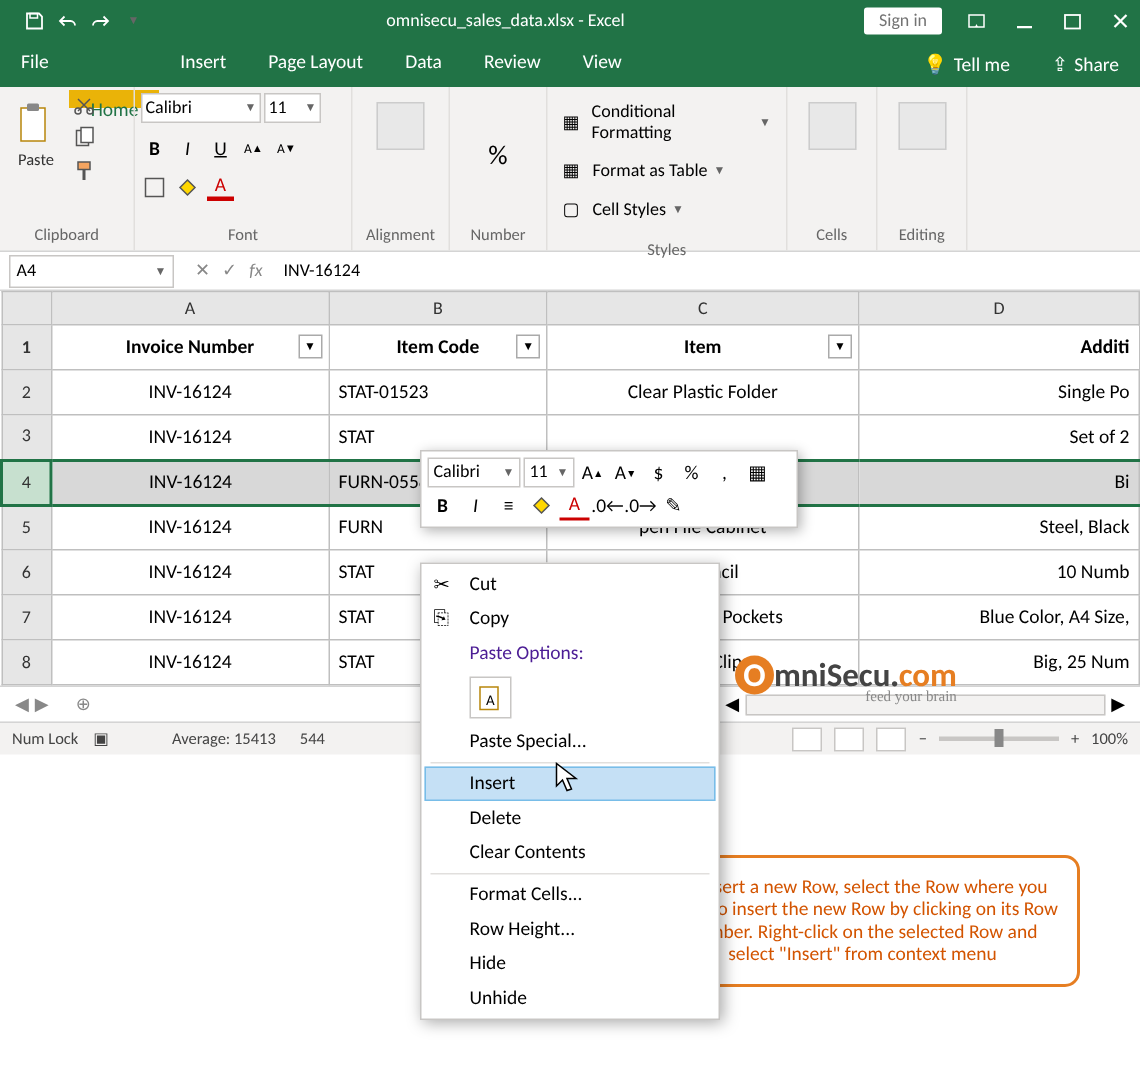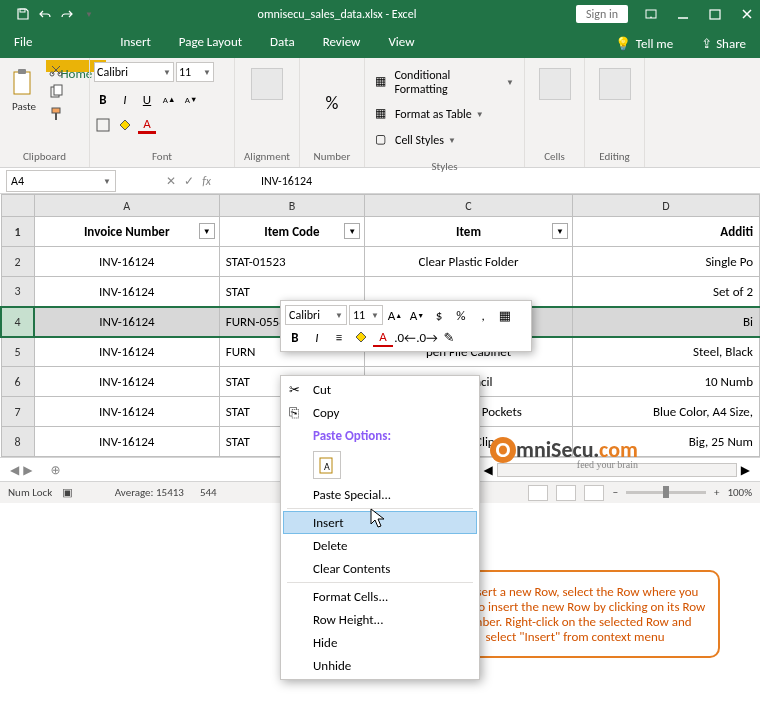--- a/index.html
+++ b/index.html
@@ -44,21 +44,21 @@
 .align-group, .number-group { width: 65px; }
 .placeholder-icon { width: 32px; height: 32px; background: #e8e8e8; border: 1px solid #ccc; margin: 6px auto; }
 
 .styles-group { width: 160px; }
 .style-btn { display: flex; align-items: center; gap: 4px; padding: 2px 4px; font-size: 12px; cursor: pointer; }
 .style-icon { width: 16px; height: 16px; display: inline-block; }
 
 .cells-group, .editing-group { width: 60px; }
 
 
-.formula-bar { height: 26px; display: flex; align-items: center; border-bottom: 1px solid #d4d4d4; gap: 36px; }
+.formula-bar { height: 26px; display: flex; align-items: center; border-bottom: 1px solid #d4d4d4; }
 .name-box { width: 110px; height: 22px; border: 1px solid #c8c6c4; margin: 0 6px; padding: 0 4px; font-size: 12px; display: flex; align-items: center; justify-content: space-between; background: #fff; }
 .fx-icons { display: flex; align-items: center; gap: 8px; padding: 0 8px; color: #888; font-size: 12px; }
 .formula-input { flex: 1; padding: 0 6px; font-size: 12px; }
 
 
 .grid-area { position: relative; }
 .grid { border-collapse: collapse; width: 100%; table-layout: fixed; }
 .grid .corner { width: 32px; background: #e6e6e6; border: 1px solid #bfbfbf; height: 22px; }
 .grid .colhead { background: #e6e6e6; border: 1px solid #bfbfbf; text-align: center; font-size: 12px; color: #333; height: 22px; }
 .grid .rowhead { background: #e6e6e6; border: 1px solid #bfbfbf; text-align: center; font-size: 12px; color: #333; width: 32px; }
@@ -93,21 +93,21 @@
 .mini-row { display: flex; gap: 2px; align-items: center; }
 .mini-combo { height: 20px; border: 1px solid #c8c6c4; background: #fff; font-size: 12px; padding: 0 3px; display: flex; align-items: center; justify-content: space-between; }
 .mini-btn { width: 20px; height: 20px; display: flex; align-items: center; justify-content: center; font-size: 13px; cursor: pointer; }
 
 
 .context-menu { position: absolute; left: 280px; top: 375px; width: 200px; background: #fff; border: 1px solid #c8c6c4; box-shadow: 2px 2px 10px rgba(0,0,0,0.35); z-index: 10; font-size: 13px; padding: 2px; }
 .cm-item { padding: 4px 10px 4px 30px; cursor: pointer; position: relative; }
 .cm-item:hover, .cm-item.hovered { background: #c5e0f5; border: 1px solid #78bde8; padding: 3px 9px 3px 29px; }
 .cm-sep { height: 1px; background: #e1dfdd; margin: 2px 4px; }
 .cm-icon { position: absolute; left: 6px; top: 4px; width: 16px; height: 16px; }
-.cm-header { padding: 4px 10px 4px 30px; font-weight: 700; color: #8b5cf6; }
+.cm-header { padding: 4px 10px 4px 30px; font-weight: 400; color: #4c1d95; }
 .cm-paste-opts { padding: 4px 10px 4px 30px; }
 .cm-paste-btn { width: 28px; height: 28px; border: 1px solid #c8c6c4; display: inline-flex; align-items: center; justify-content: center; }
 
 
 .cursor { position: absolute; left: 370px; top: 508px; z-index: 20; pointer-events: none; }
 
 
 .callout { position: absolute; left: 430px; top: 570px; width: 290px; background: #fff; border: 2px solid #e67e22; border-radius: 10px; padding: 12px; font-size: 13px; color: #d35400; text-align: center; z-index: 5; }
 .callout::before { content: ""; position: absolute; top: -60px; left: 20px; width: 0; height: 0; border-left: 8px solid transparent; border-right: 8px solid transparent; border-bottom: 60px solid #e67e22; transform: rotate(-10deg); }
 

